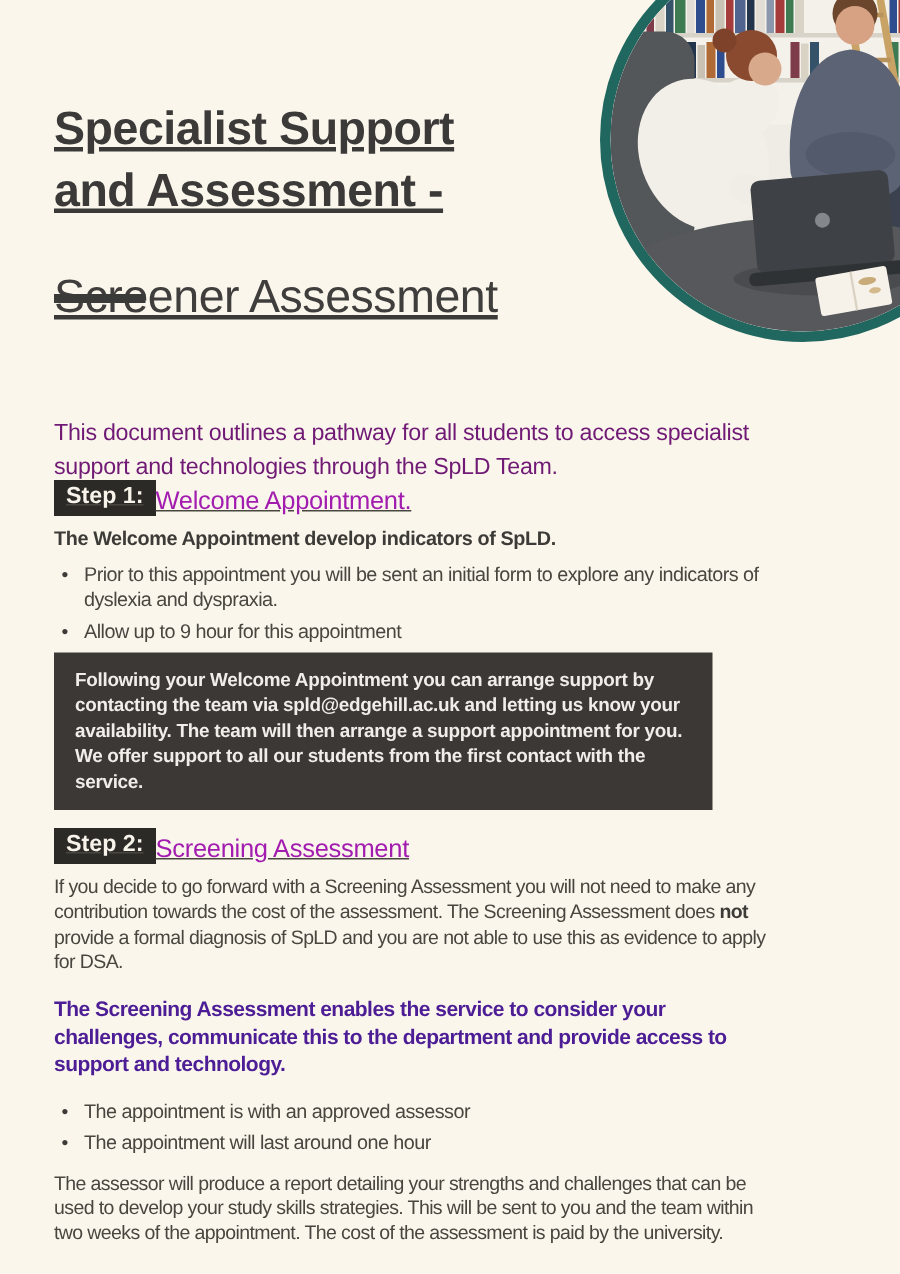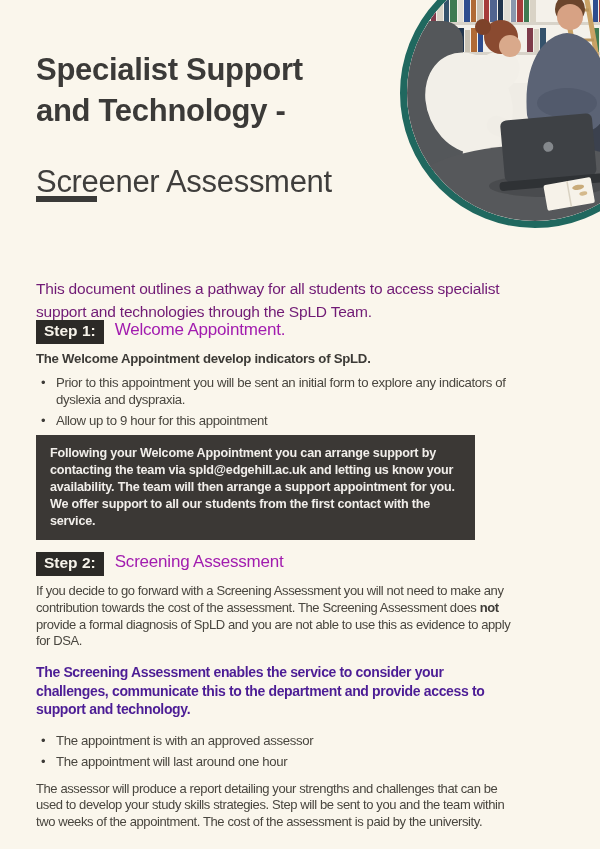--- a/index.html
+++ b/index.html
@@ -9,31 +9,31 @@
     font-family:"Liberation Sans",sans-serif;color:#49463f;
   }
   
   .photo-ring{
     position:absolute;left:400px;top:-42px;width:270px;height:270px;
     box-sizing:border-box;border:7px solid #20685f;border-radius:50%;
     overflow:hidden;background:#efece5;
   }
   .photo-ring svg{display:block;width:100%;height:100%;}
   
-  .title{position:absolute;left:36px;top:28px;width:380px;
-    font-size:31px;line-height:41px;font-weight:bold;color:#3b3a38;letter-spacing:-0.3px;}
+  .title{position:absolute;left:36px;top:44px;width:380px;
+    font-size:31px;line-height:41px;font-weight:bold;color:#3b3a38;letter-spacing:-0.3px;text-decoration:underline;}
   .title .light{font-weight:normal;color:#3f3e3c;margin-top:30px;}
   .dash{position:absolute;left:36px;top:196px;width:61px;height:6px;background:#3a3a38;}
   
   .intro{position:absolute;left:36px;top:261px;width:500px;
     font-size:15.5px;line-height:23.5px;letter-spacing:-0.2px;color:#701a75;}
   
   .step1{position:absolute;left:36px;top:320px;width:495px;}
   .step2{position:absolute;left:36px;top:552px;width:495px;}
-  .step-head{display:flex;align-items:flex-start;gap:11px;}
+  .step-head{display:flex;align-items:flex-end;text-decoration:underline;}
   .badge{background:#2c2a27;color:#f7f3ea;font-weight:bold;font-size:15.5px;
     padding:2px 8px 4px;letter-spacing:0;}
   .step-name{font-size:17px;color:#a21caf;letter-spacing:-0.2px;}
   .subheading{margin-top:7px;font-size:13.2px;font-weight:bold;color:#3d3b37;letter-spacing:-0.25px;}
   .blist{margin-top:9px;}
   .bitem{display:flex;font-size:13.2px;line-height:16.5px;letter-spacing:-0.35px;
     color:#49463f;margin-bottom:5px;width:470px;}
   .bdot{flex:none;width:8px;margin-left:5px;margin-right:7px;font-size:13px;color:#3d3b37;}
   .callout{width:439px;box-sizing:border-box;background:#3b3835;
     color:#f1eeea;font-size:12.6px;font-weight:bold;line-height:17px;
@@ -157,21 +157,21 @@
         <rect x="138" y="216" width="48" height="26" rx="2" fill="#f6f2e9"></rect>
         <line x1="162" y1="216" x2="162" y2="242" stroke="#d9d2c2" stroke-width="1.5"></line>
         <ellipse cx="172" cy="224" rx="6" ry="2.5" fill="#c9ab79"></ellipse>
         <ellipse cx="176" cy="231" rx="4" ry="2" fill="#d4b98c"></ellipse>
       </g>
     </svg>
   </div>
 
   <h1 class="title">
     <div>Specialist Support</div>
-    <div>and Technology -</div>
+    <div>and Assessment -</div>
     <div class="light">Screener Assessment</div>
   </h1>
   <div class="dash"></div>
 
   <p class="intro">This document outlines a pathway for all students to access specialist support and technologies through the SpLD Team.</p>
 
   <section class="step1">
     <div class="step-head">
       <span class="badge">Step 1:</span>
       <span class="step-name">Welcome Appointment.</span>
@@ -200,16 +200,16 @@
     <div class="blist">
       <div class="bitem">
         <span class="bdot">•</span>
         <span>The appointment is with an approved assessor</span>
       </div>
       <div class="bitem">
         <span class="bdot">•</span>
         <span>The appointment will last around one hour</span>
       </div>
     </div>
-    <p class="para para-last">The assessor will produce a report detailing your strengths and challenges that can be used to develop your study skills strategies. Step will be sent to you and the team within two weeks of the appointment. The cost of the assessment is paid by the university.</p>
+    <p class="para para-last">The assessor will produce a report detailing your strengths and challenges that can be used to develop your study skills strategies. This will be sent to you and the team within two weeks of the appointment. The cost of the assessment is paid by the university.</p>
   </section>
 
 </div>
 
 </body></html>

